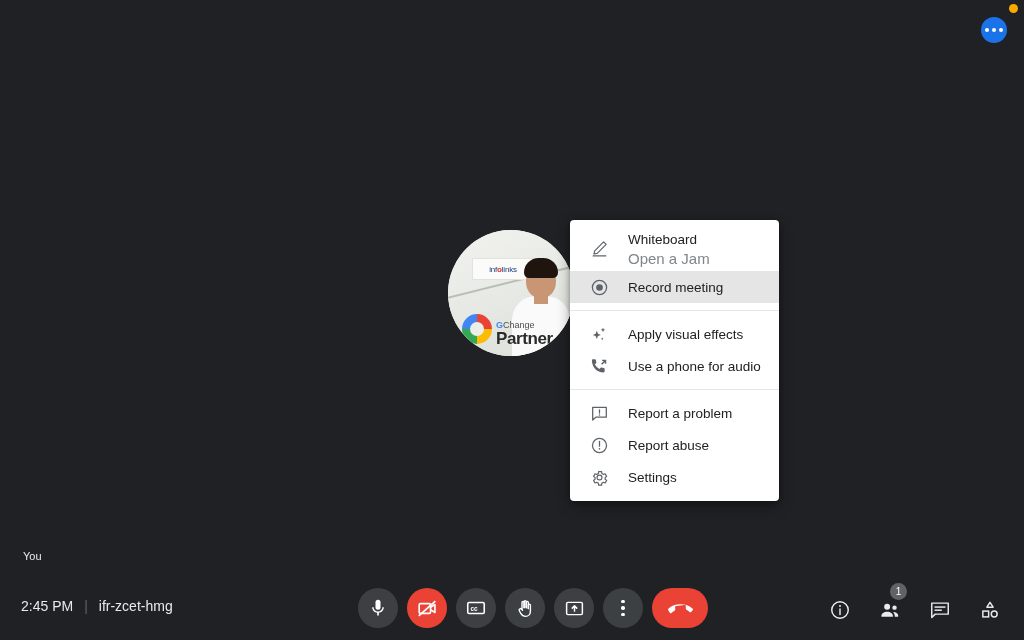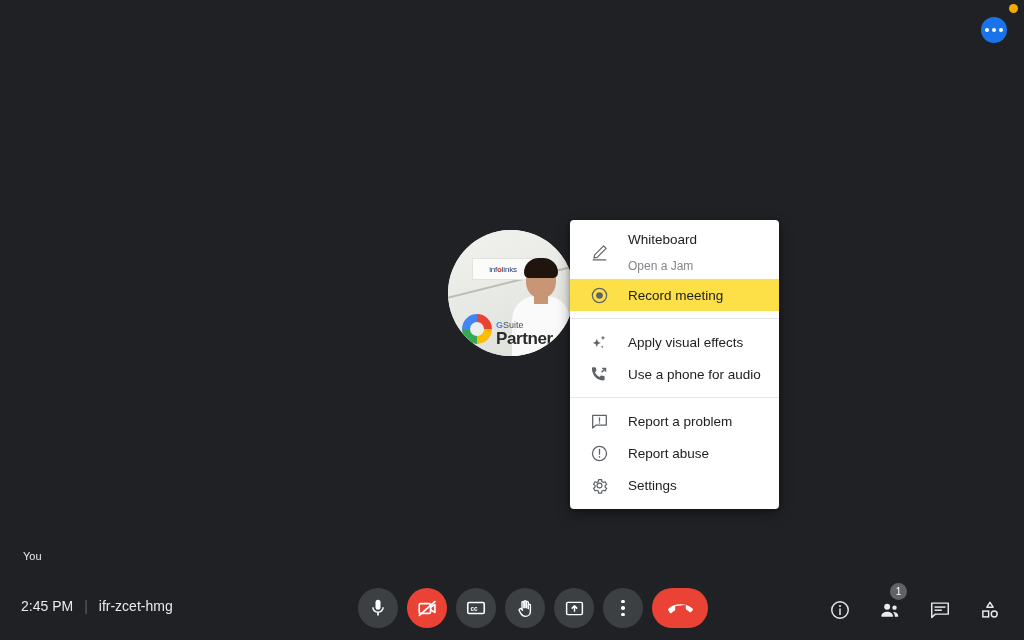--- a/index.html
+++ b/index.html
@@ -110,25 +110,25 @@
   .menu {
     position:absolute; left:570px; top:220px; width:209px;
     background:#fff; border-radius:4px;
     box-shadow:0 5px 14px rgba(0,0,0,.35), 0 1px 4px rgba(0,0,0,.25);
     padding:6px 0 8px 0;
   }
   .mi {
     display:flex; align-items:center; min-height:32px;
     padding:5px 0 5px 0; cursor:pointer;
   }
-  .mi.hl { background:#fde047;text-align:right; }
+  .mi.hl { background:#e5e5e5;text-align:right; }
   .mi-ic { width:58px; display:flex; align-items:center; justify-content:center; flex:0 0 58px; }
   .mi-tx { display:flex; flex-direction:column; justify-content:center; }
   .mi-t { font-size:13.5px; color:#202124; line-height:17px; }
-  .mi-s { font-size:12px; color:#80868b; line-height:15px; margin-top:11px; }
+  .mi-s { font-size:15px; color:#80868b; line-height:15px; margin-top:3px; }
   .mdiv { height:1px; background:#e4e6e8; margin:7px 0; }
 </style>
 </head>
 <body>
 
 <div id="app">
 
   <div class="corner-dot"></div>
 
   <div class="more-fab">
@@ -145,21 +145,21 @@
         <span class="av-sign-txt">inf<b>o</b>links</span>
       </div>
       <div class="av-person">
         <div class="av-body"></div>
         <div class="av-neck"></div>
         <div class="av-head"></div>
         <div class="av-hair"></div>
       </div>
       <div class="av-logo"></div>
       <div class="av-gsuite">
-        <s>G</s><span>Suite</span>
+        <s>G</s><span>Change</span>
       </div>
       <div class="av-partner">Partner</div>
     </div>
   </div>
 
   <div class="you-label">You</div>
 
   <div class="meet-info">
     <span>2:45 PM</span>
     <span class="meet-sep">|</span>

